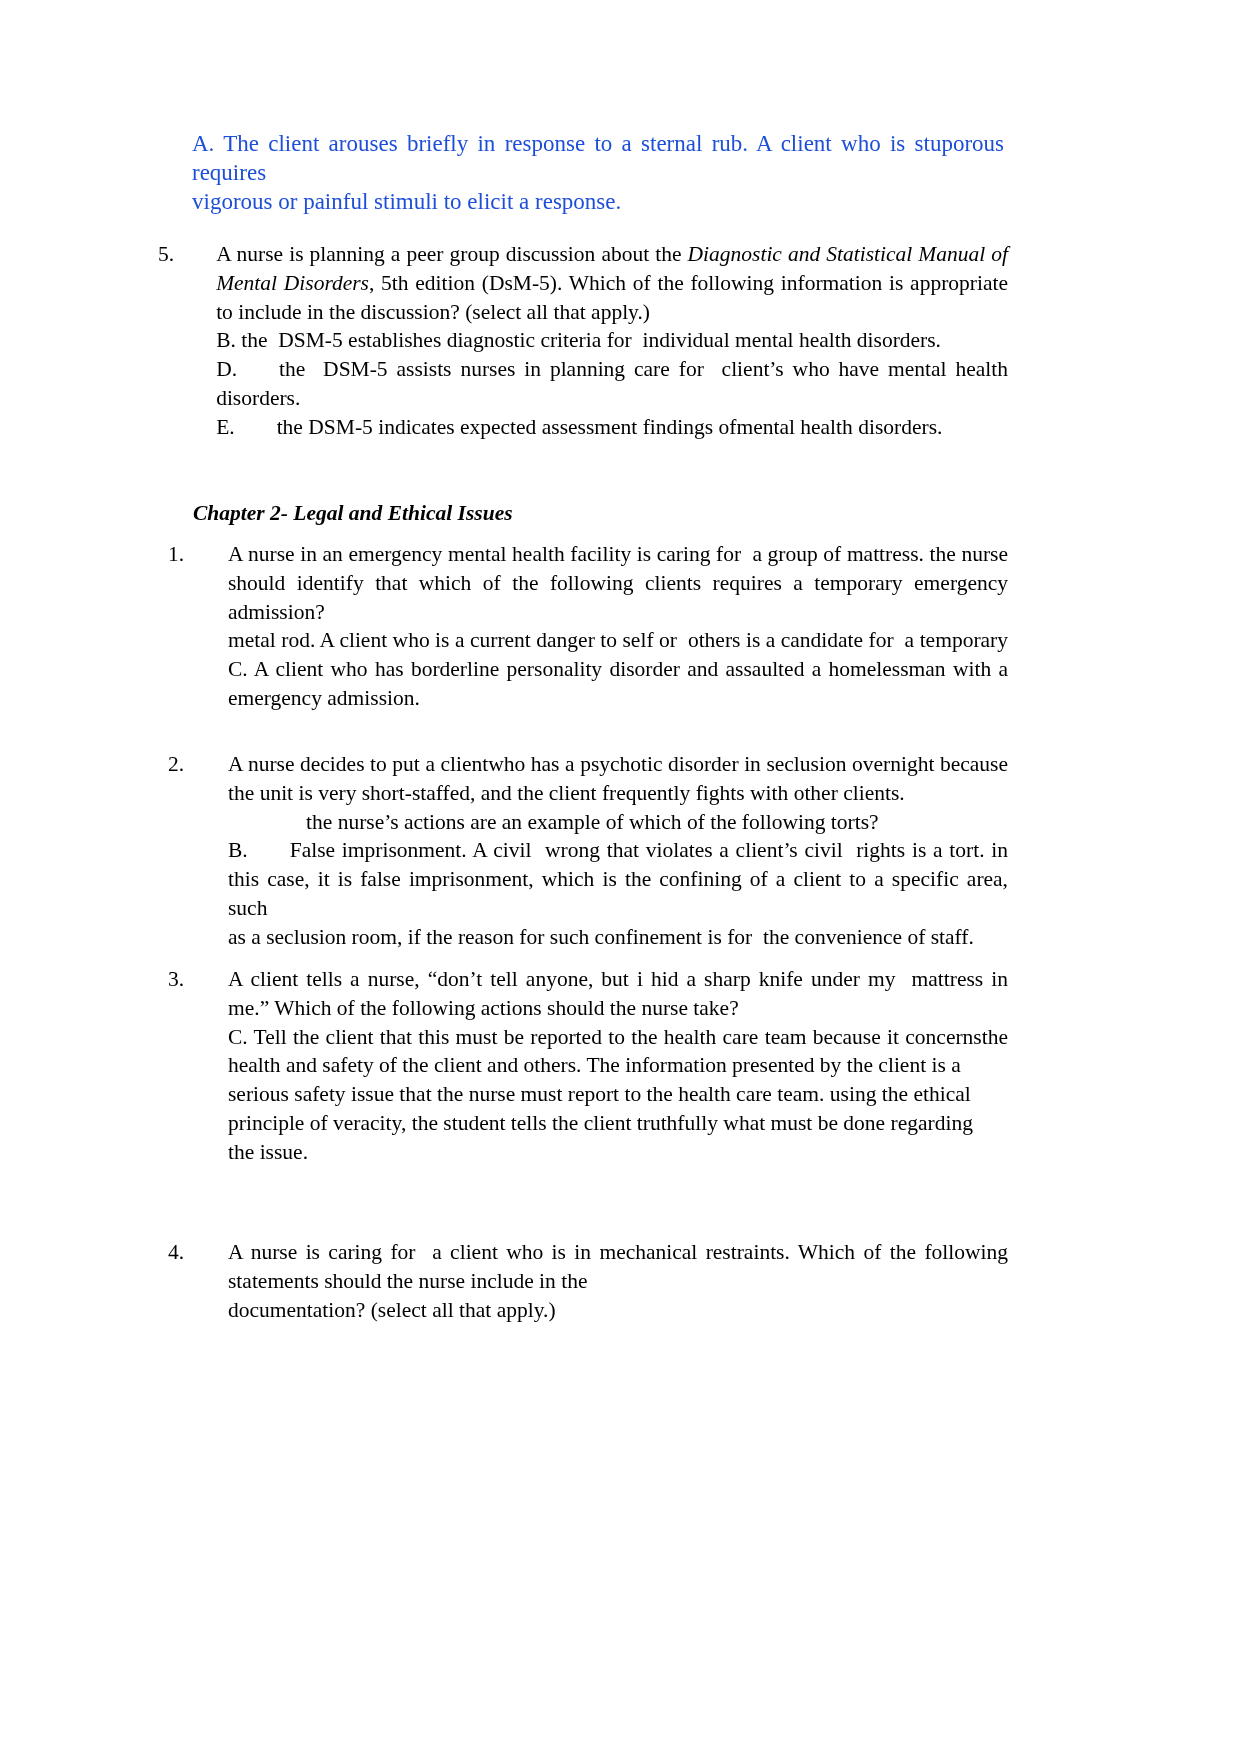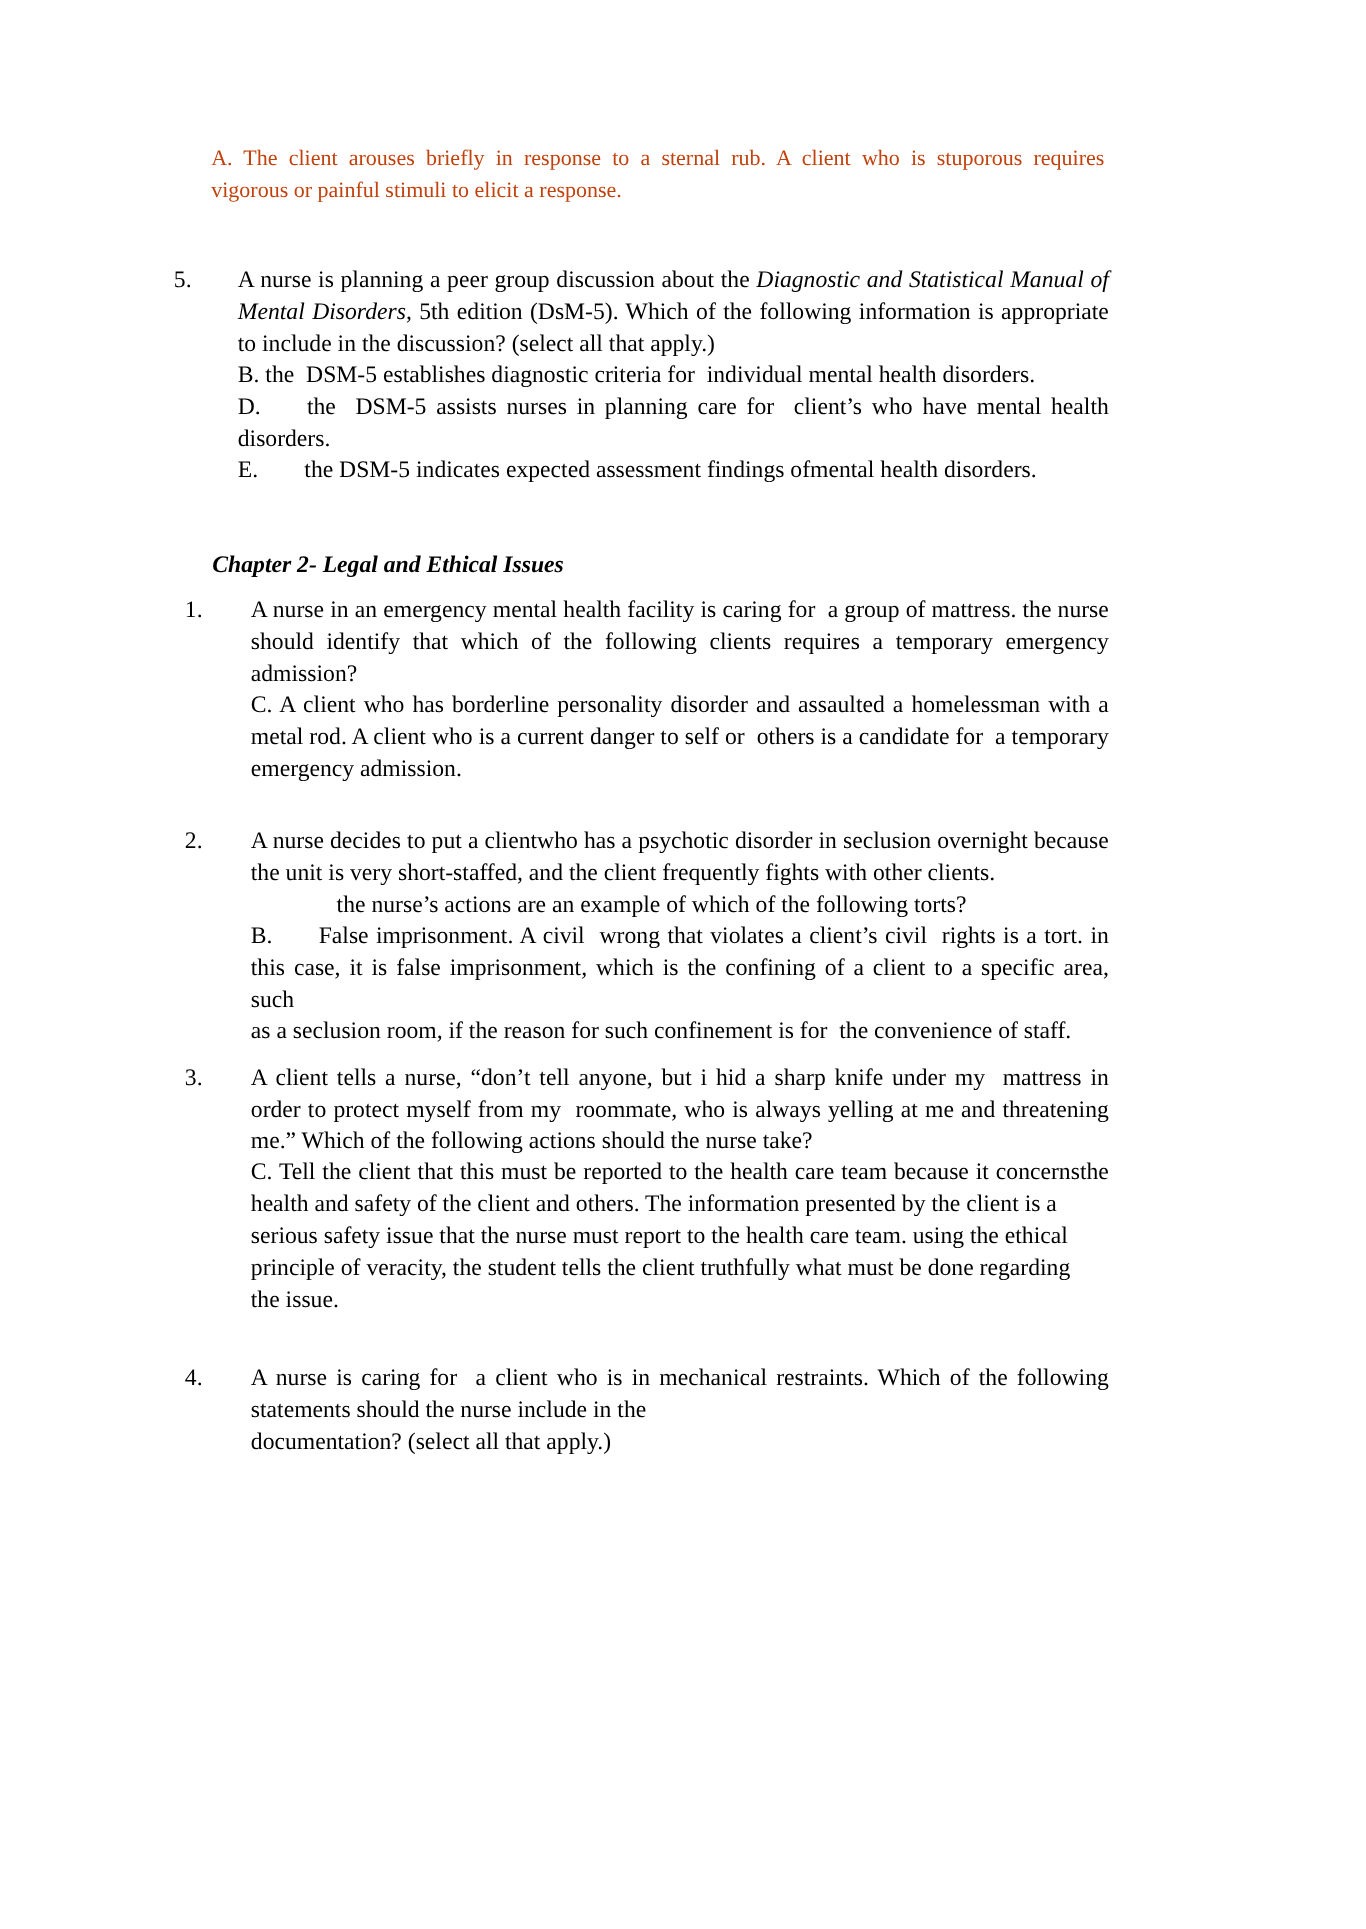--- a/index.html
+++ b/index.html
@@ -19,25 +19,25 @@
     position: absolute;
     top: 0; left: 0;
     width: 1242px;
     height: 1754px;
     overflow: hidden;
   }
 
   
   .block {
     position: absolute;
-    font-size: 20px;
+    font-size: 23px;
     line-height: 28.8px;
     text-align: justify;
     text-justify: inter-word;
-    color: #c2410c;
+    color: #1d4ed8;
   }
   .block p {
     margin: 0;
   }
 
   
   .qrow {
     position: absolute;
     display: flex;
     align-items: flex-start;
@@ -107,43 +107,42 @@
   </div>
 
   <div class="chapter-heading" style="left:193px; top:499px; width:700px;">Chapter 2- Legal and Ethical Issues</div>
 
   <div class="qrow" style="left:168px; top:540px; width:840px;">
     <div class="qnum" style="width:28px;">1.</div>
     <div class="qbody">
       <span class="ln just">A nurse in an emergency mental health facility is caring for  a group of mattress. the nurse</span>
       <span class="ln just">should identify that which of the following clients requires a temporary emergency</span>
       <span class="ln last">admission?</span>
+      <span class="ln just">metal rod. A client who is a current danger to self or  others is a candidate for  a temporary</span>
       <span class="ln just">C. A client who has borderline personality disorder and assaulted a homelessman with a</span>
-      <span class="ln just">metal rod. A client who is a current danger to self or  others is a candidate for  a temporary</span>
       <span class="ln last">emergency admission.</span>
     </div>
   </div>
 
   <div class="qrow" style="left:168px; top:750px; width:840px;">
     <div class="qnum" style="width:28px;">2.</div>
     <div class="qbody">
       <span class="ln just">A nurse decides to put a clientwho has a psychotic disorder in seclusion overnight because</span>
       <span class="ln last">the unit is very short-staffed, and the client frequently fights with other clients.</span>
       <span class="ln last"><span class="indent-tab-lg"></span><span>the nurse’s actions are an example of which of the following torts?</span></span>
       <span class="ln just"><span>B.</span><span class="indent-tab"></span><span>False imprisonment. A civil  wrong that violates a client’s civil  rights is a tort. in</span></span>
       <span class="ln just">this case, it is false imprisonment, which is the confining of a client to a specific area, such</span>
       <span class="ln last">as a seclusion room, if the reason for such confinement is for  the convenience of staff.</span>
     </div>
   </div>
 
   <div class="qrow" style="left:168px; top:965px; width:840px;">
     <div class="qnum" style="width:28px;">3.</div>
     <div class="qbody">
       <span class="ln just">A client tells a nurse, “don’t tell anyone, but i hid a sharp knife under my  mattress in</span>
-      <span class="ln just">order to protect myself from my  roommate, who is always yelling at me and threatening</span>
       <span class="ln last">me.” Which of the following actions should the nurse take?</span>
       <span class="ln just">C. Tell the client that this must be reported to the health care team because it concernsthe</span>
       <span class="ln last">health and safety of the client and others. The information presented by the client is a</span>
       <span class="ln last">serious safety issue that the nurse must report to the health care team. using the ethical</span>
       <span class="ln last">principle of veracity, the student tells the client truthfully what must be done regarding</span>
       <span class="ln last">the issue.</span>
     </div>
   </div>
 
   <div class="qrow" style="left:168px; top:1238px; width:840px;">

